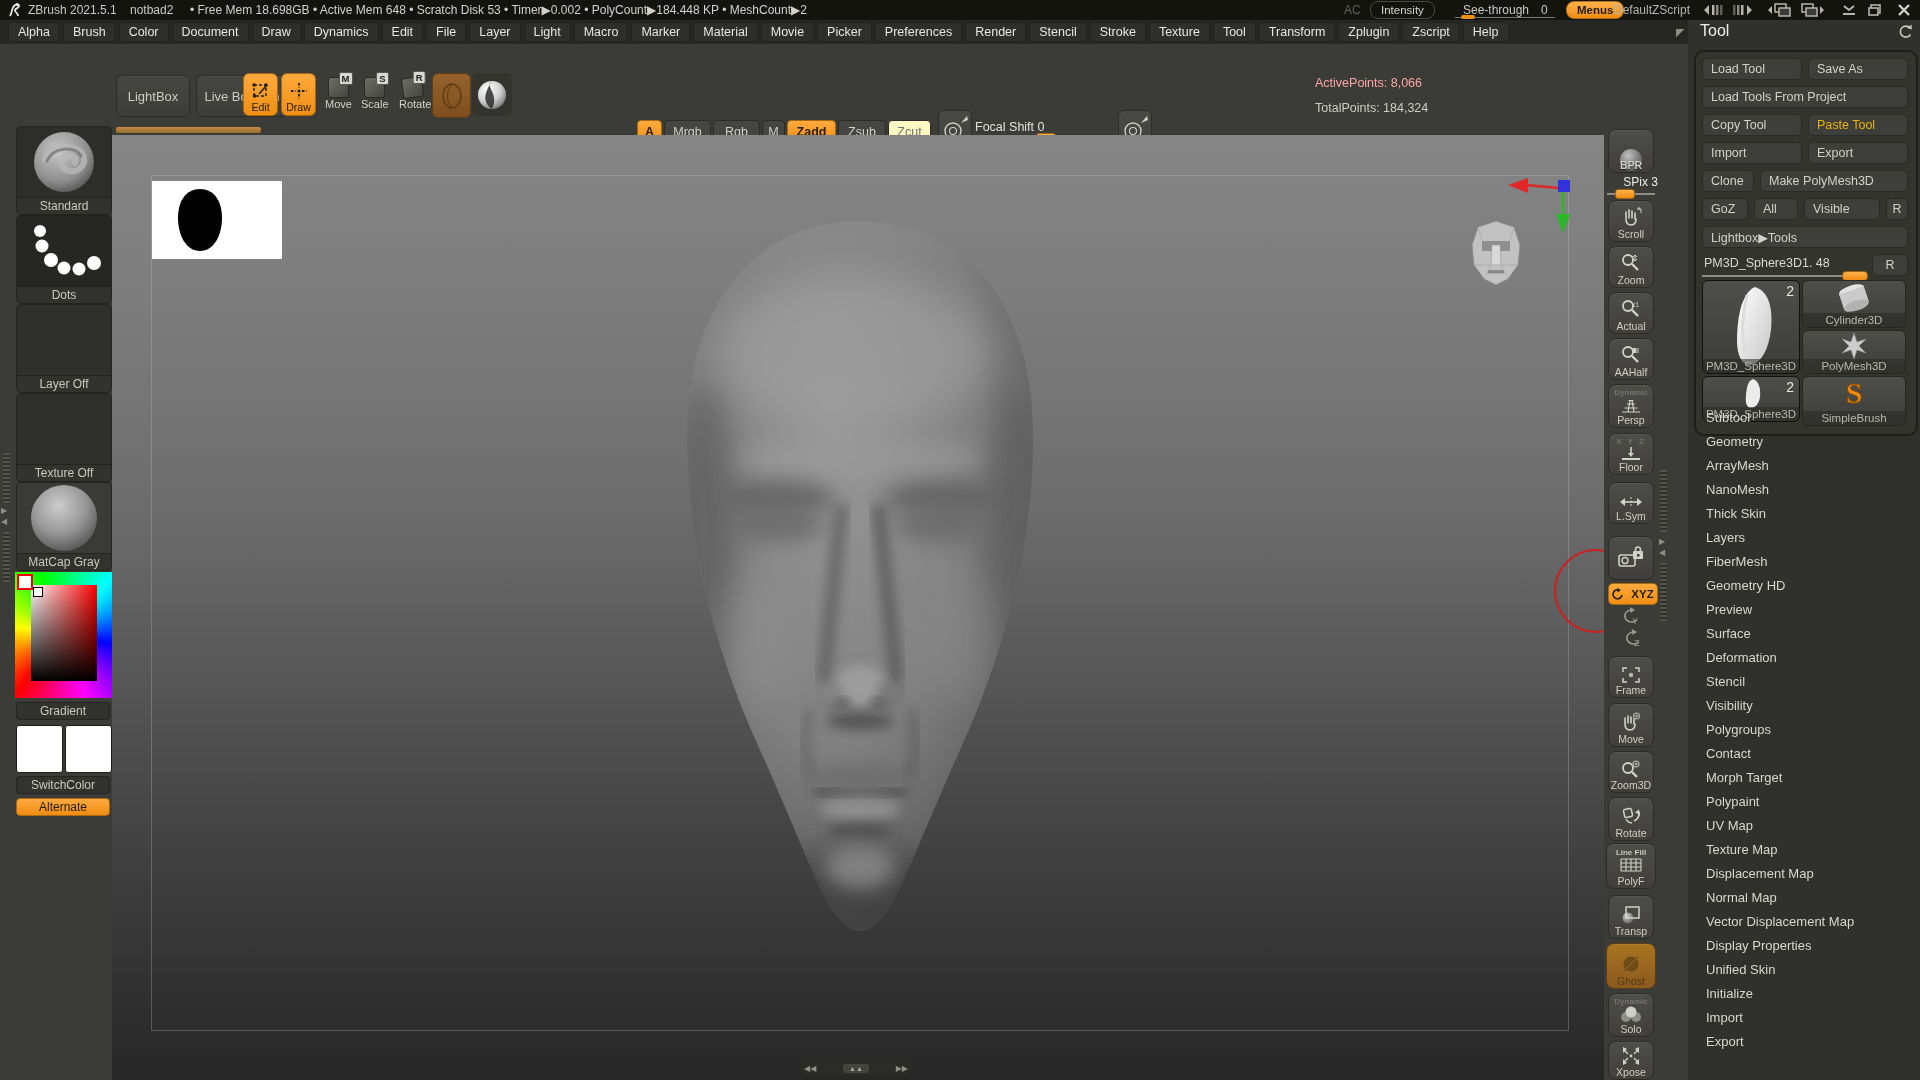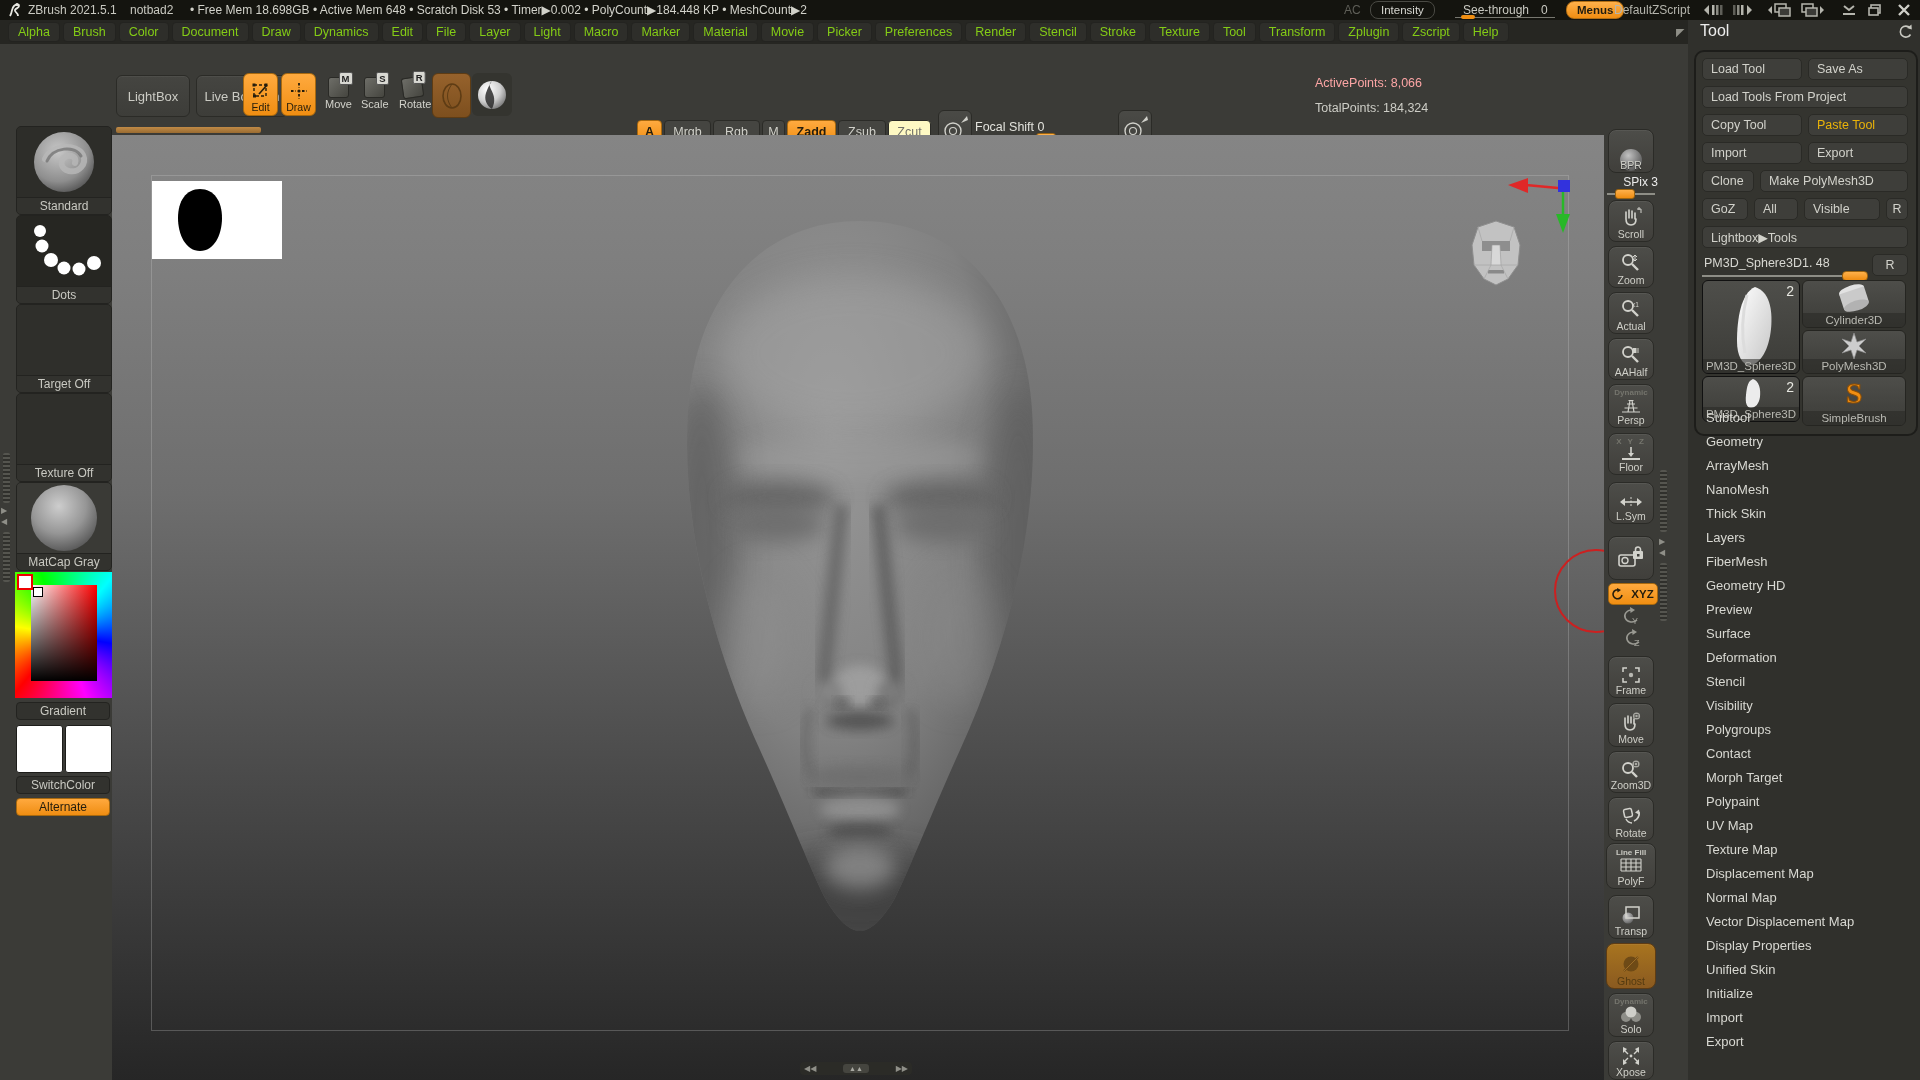--- a/index.html
+++ b/index.html
@@ -8,21 +8,21 @@
        -webkit-font-smoothing:antialiased}
   .abs{position:absolute}
   
   #titlebar{left:0;top:0;width:1920px;height:20px;background:#14140f;font-size:12px;color:#c9c9c1}
   .tb-txt{position:absolute;top:3px;white-space:nowrap}
   .tb-btn{position:absolute;top:1px;height:16px;border:1px solid #4a4a44;border-radius:8px;
           display:flex;align-items:center;justify-content:center;font-size:11.5px;padding:0 10px;color:#d6d6d0}
   .orangebtn{background:linear-gradient(#ffb14b,#ef8d12);color:#201c10;font-weight:bold;border:1px solid #b06e14}
   
   #menubar{left:0;top:20px;width:1688px;height:24px;background:#262622;display:flex;align-items:center;gap:3px;padding-left:8px;box-sizing:border-box}
-  .menu-item{background:#2e2e2a;border:1px solid #232320;border-radius:4px;color:#84cc16;
+  .menu-item{background:#2e2e2a;border:1px solid #232320;border-radius:4px;color:#e5e5e5;
              font-size:12.5px;padding:1px 9px;line-height:16px;white-space:nowrap}
   
   #toolbar{left:0;top:44px;width:1688px;height:91px;background:#3b3b37}
   .big-btn{position:absolute;height:40px;background:linear-gradient(#454541,#3d3d39);border:1px solid #2b2b27;
            border-radius:6px;display:flex;align-items:center;justify-content:center;font-size:13px;color:#cbcbc4;
            box-shadow:inset 0 1px 0 rgba(255,255,255,.05)}
   .sq-orange{position:absolute;width:35px;height:43px;background:linear-gradient(#ffaa3f,#f08e12);border:1px solid #a8690f;
            border-radius:6px;display:flex;flex-direction:column;align-items:center;justify-content:flex-end;
            font-size:10.5px;color:#241d0d;padding-bottom:2px;box-sizing:border-box}
   .mini-tool{position:absolute;width:26px;text-align:center;font-size:11px;color:#d2d2cb}
@@ -295,21 +295,21 @@
           <circle cx="44" cy="49" r="6.5" fill="#fff"></circle>
           <circle cx="59" cy="50" r="6.5" fill="#fff"></circle>
           <circle cx="74" cy="44" r="7" fill="#fff"></circle>
       </svg>
     </div>
     <div class="cap">Dots</div>
   </div>
 
   <div class="tile" style="top:260px;height:87px">
     <div class="img" style="background:#2f2f2b"></div>
-    <div class="cap">Target Off</div>
+    <div class="cap">Layer Off</div>
   </div>
 
   <div class="tile" style="top:349px;height:87px">
     <div class="img" style="background:#2f2f2b"></div>
     <div class="cap">Texture Off</div>
   </div>
 
   <div class="tile" style="top:438px;height:87px">
     <div class="img" style="background:#3a3a36">
       <svg width="70" height="70" viewBox="0 0 70 70">
@@ -430,21 +430,21 @@
   <div class="sbtn" style="top:3px;height:44px">
     <svg width="26" height="26" viewBox="0 0 26 26">
       <defs>
           <radialGradient id="bprg" cx="38%" cy="30%" r="75%">
             <stop offset="0%" stop-color="#c2c2c2"></stop>
             <stop offset="100%" stop-color="#555"></stop>
           </radialGradient>
         </defs>
       <circle cx="13" cy="13" r="11" fill="url(#bprg)"></circle>
     </svg>
-    <span style="margin-top:-14px;font-weight:normal;text-shadow:0 1px 1px #222">BPR</span>
+    <span style="margin-top:-14px;font-weight:bold;text-shadow:0 1px 1px #222">BPR</span>
   </div>
   <div class="abs" style="left:0;top:49px;width:54px;text-align:right;font-size:12px;color:#ececе6;color:#ececec">SPix 3</div>
   <div class="abs" style="left:3px;top:67px;width:48px;height:2px;background:#8e8e86"></div>
   <div class="abs" style="left:11px;top:63px;width:18px;height:8px;border-radius:3px;background:linear-gradient(#ffb14b,#ef8d12);border:1px solid #9c6410"></div>
 
   <div class="sbtn" style="top:74px;height:42px">
     <svg width="22" height="22" viewBox="0 0 22 22">
         <path d="M6 13 V6 M9 12 V4 M12 12 V5 M15 13 V7 M6 13 C6 18 9 19 11 19 C14 19 16 17 16 13" stroke="#d2d2cc" stroke-width="1.6" fill="none" stroke-linecap="round"></path>
         <path d="M17 3 h4 v4 M19 1 v3" stroke="#d2d2cc" stroke-width="1" fill="none"></path>
       </svg>

